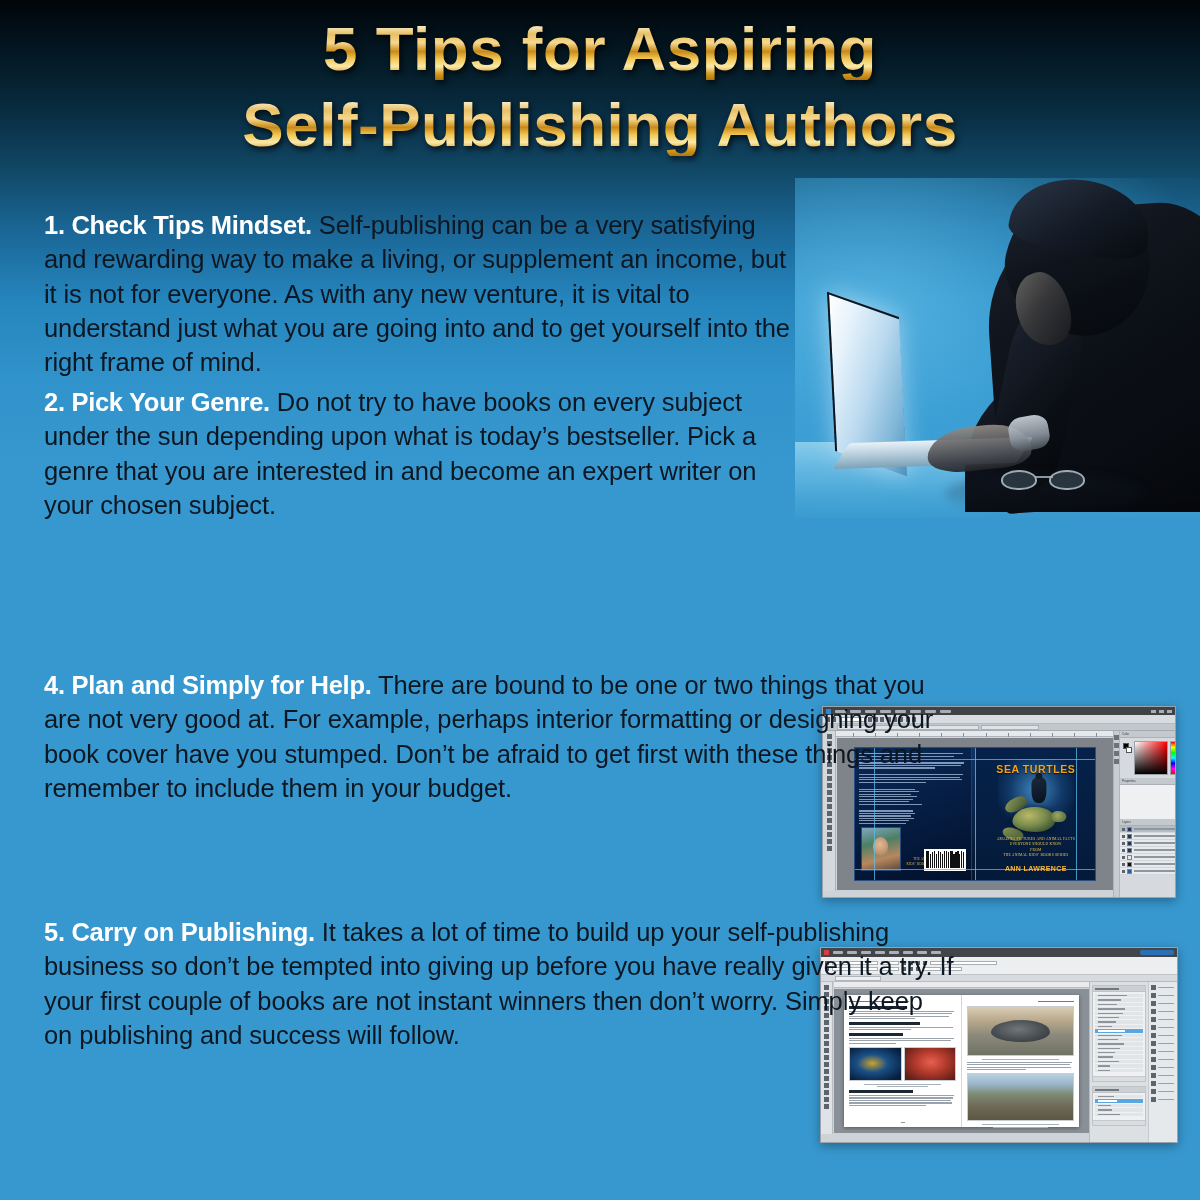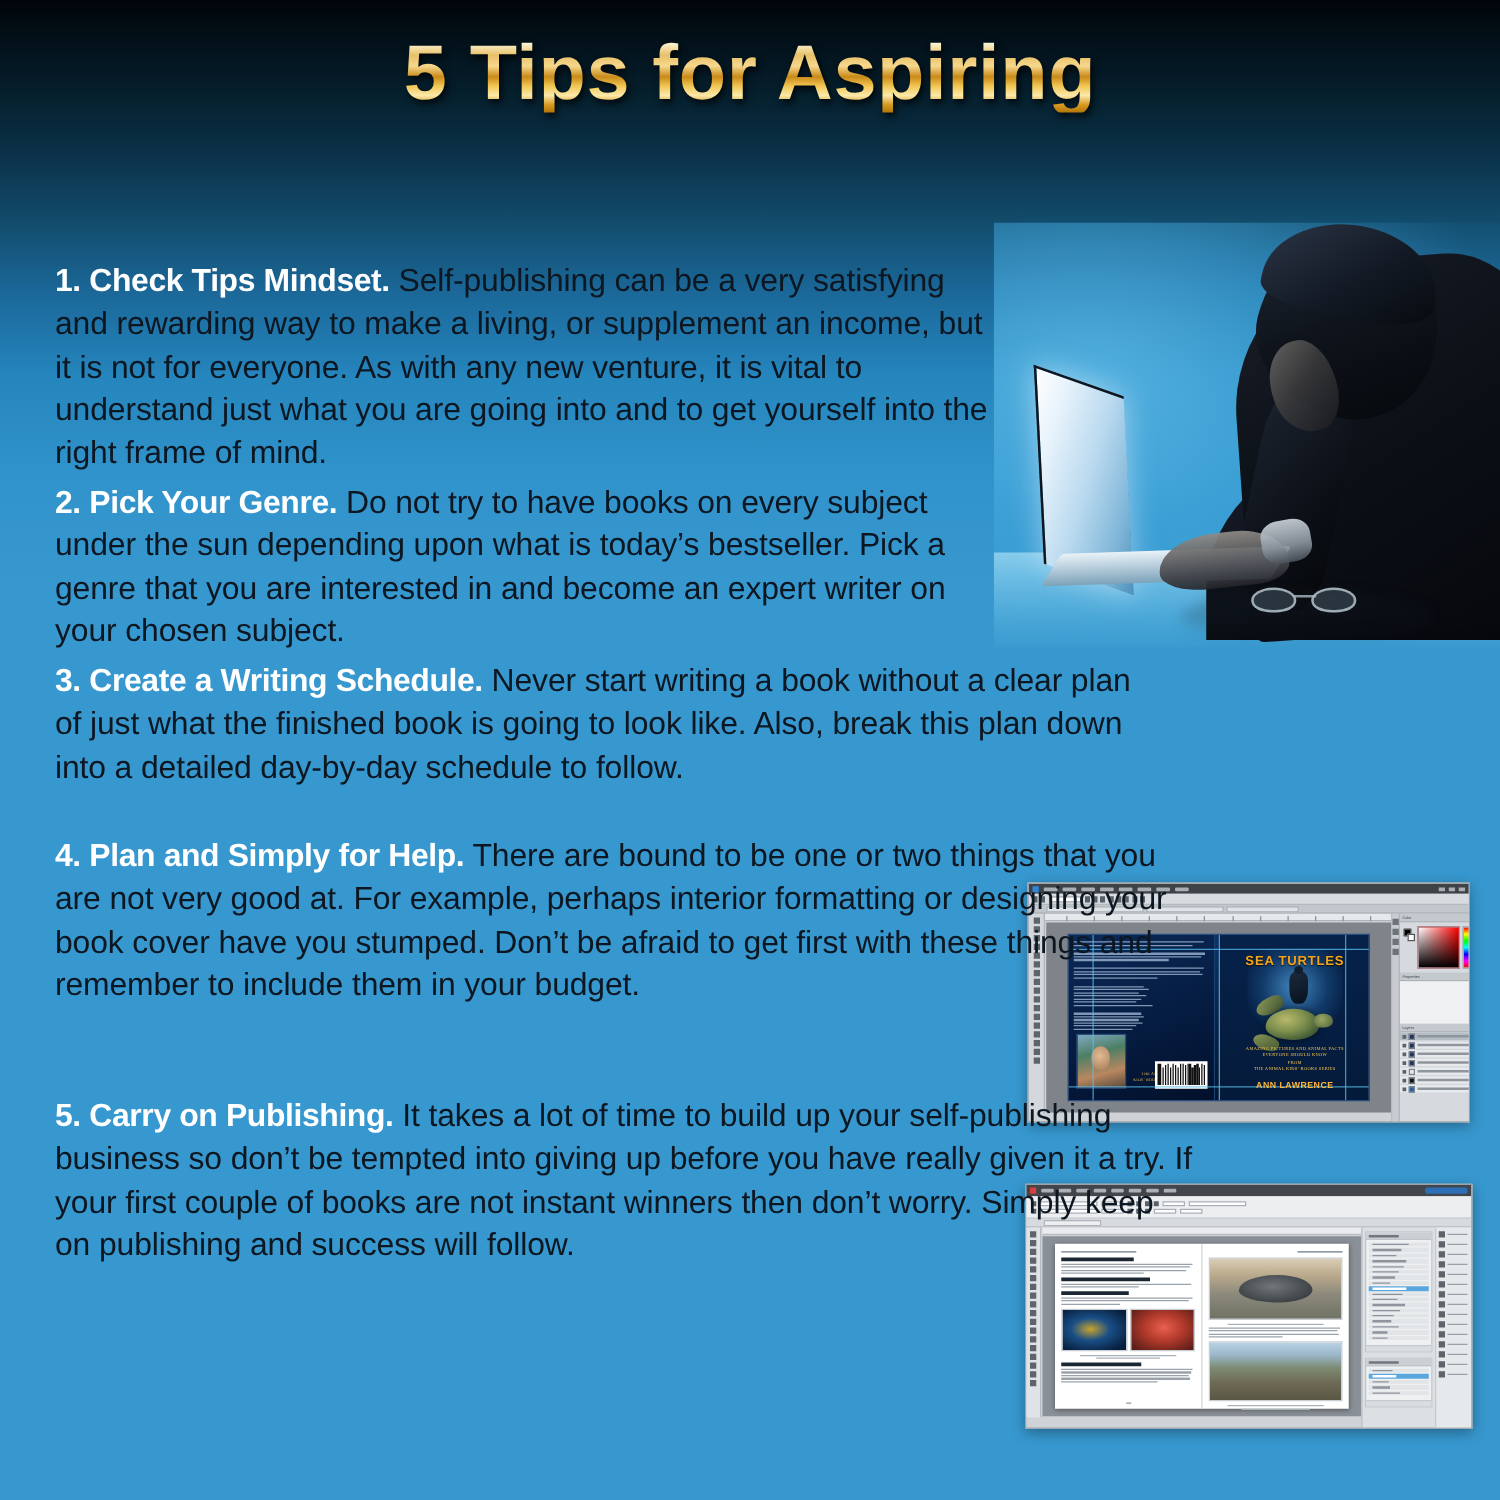--- a/index.html
+++ b/index.html
@@ -50,21 +50,21 @@
       #f2c755 66%,
       #fbe9a8 78%,
       #d79a21 90%,
       #b37707 100%);
     -webkit-background-clip:text;
     background-clip:text;
     color:transparent;
     -webkit-text-fill-color:transparent;
     filter:drop-shadow(2px 3px 3px rgba(0,0,0,0.75));
   }
-  .title-line.l1 { font-size:62px;margin-top:10px; }
+  .title-line.l1 { font-size:62px; }
   .title-line.l2 { font-size:62px; margin-top:14px; }
 
   
   .hero-photo {
     position:absolute;
     top:178px; left:795px;
     width:405px; height:340px;
     z-index:2;
     overflow:hidden;
   }
@@ -210,21 +210,21 @@
   }
   .tip b {
     color:#ffffff;
     font-weight:bold;
     letter-spacing:-0.3px;
   }
   #tip1 { left:44px; top:208px; width:752px; }
   #tip2 { left:44px; top:385px; width:740px; }
   #tip3 { left:44px; top:528px; width:865px; }
   #tip4 { left:44px; top:668px; width:905px; }
-  #tip5 { left:44px; top:876px; width:912px; }
+  #tip5 { left:44px; top:915px; width:912px; }
 
   
   .shot {
     position:absolute;
     z-index:4;
     background:#cfd3d7;
     border:1px solid #9aa3ab;
     box-shadow:0 3px 10px rgba(0,0,0,0.33);
     overflow:hidden;
   }
@@ -573,38 +573,35 @@
     <div class="reflection"></div>
     <div class="glasses">
       <span class="lens l"></span>
       <span class="bridge"></span>
       <span class="lens r"></span>
     </div>
   </div>
 
   <div class="title-block">
     <div class="title-line l1">5 Tips for Aspiring</div>
+    <div class="title-line l2">Self-Publishing Authors</div>
   </div>
 
   <div class="tips">
 
     <p class="tip" id="tip1">
       <b><span>1.</span> <span>Check Tips Mindset.</span></b>
       <span>Self-publishing can be a very satisfying and rewarding way to make a living, or supplement an income, but it is not for everyone. As with any new venture, it is vital to understand just what you are going into and to get yourself into the right frame of mind.</span>
     </p>
 
     <p class="tip" id="tip2">
       <b><span>2.</span> <span>Pick Your Genre.</span></b>
       <span>Do not try to have books on every subject under the sun depending upon what is today’s bestseller. Pick a genre that you are interested in and become an expert writer on your chosen subject.</span>
     </p>
 
-    <p class="tip" id="tip3">
-      <b><span>3.</span> <span>Create a Writing Schedule.</span></b>
-      <span>Never start writing a book without a clear plan of just what the finished book is going to look like. Also, break this plan down into a detailed day-by-day schedule to follow.</span>
-    </p>
 
     <p class="tip" id="tip4">
       <b><span>4.</span> <span>Plan and Simply for Help.</span></b>
       <span>There are bound to be one or two things that you are not very good at. For example, perhaps interior formatting or designing your book cover have you stumped. Don’t be afraid to get first with these things and remember to include them in your budget.</span>
     </p>
 
     <p class="tip" id="tip5">
       <b><span>5.</span> <span>Carry on Publishing.</span></b>
       <span>It takes a lot of time to build up your self-publishing business so don’t be tempted into giving up before you have really given it a try. If your first couple of books are not instant winners then don’t worry. Simply keep on publishing and success will follow.</span>
     </p>

